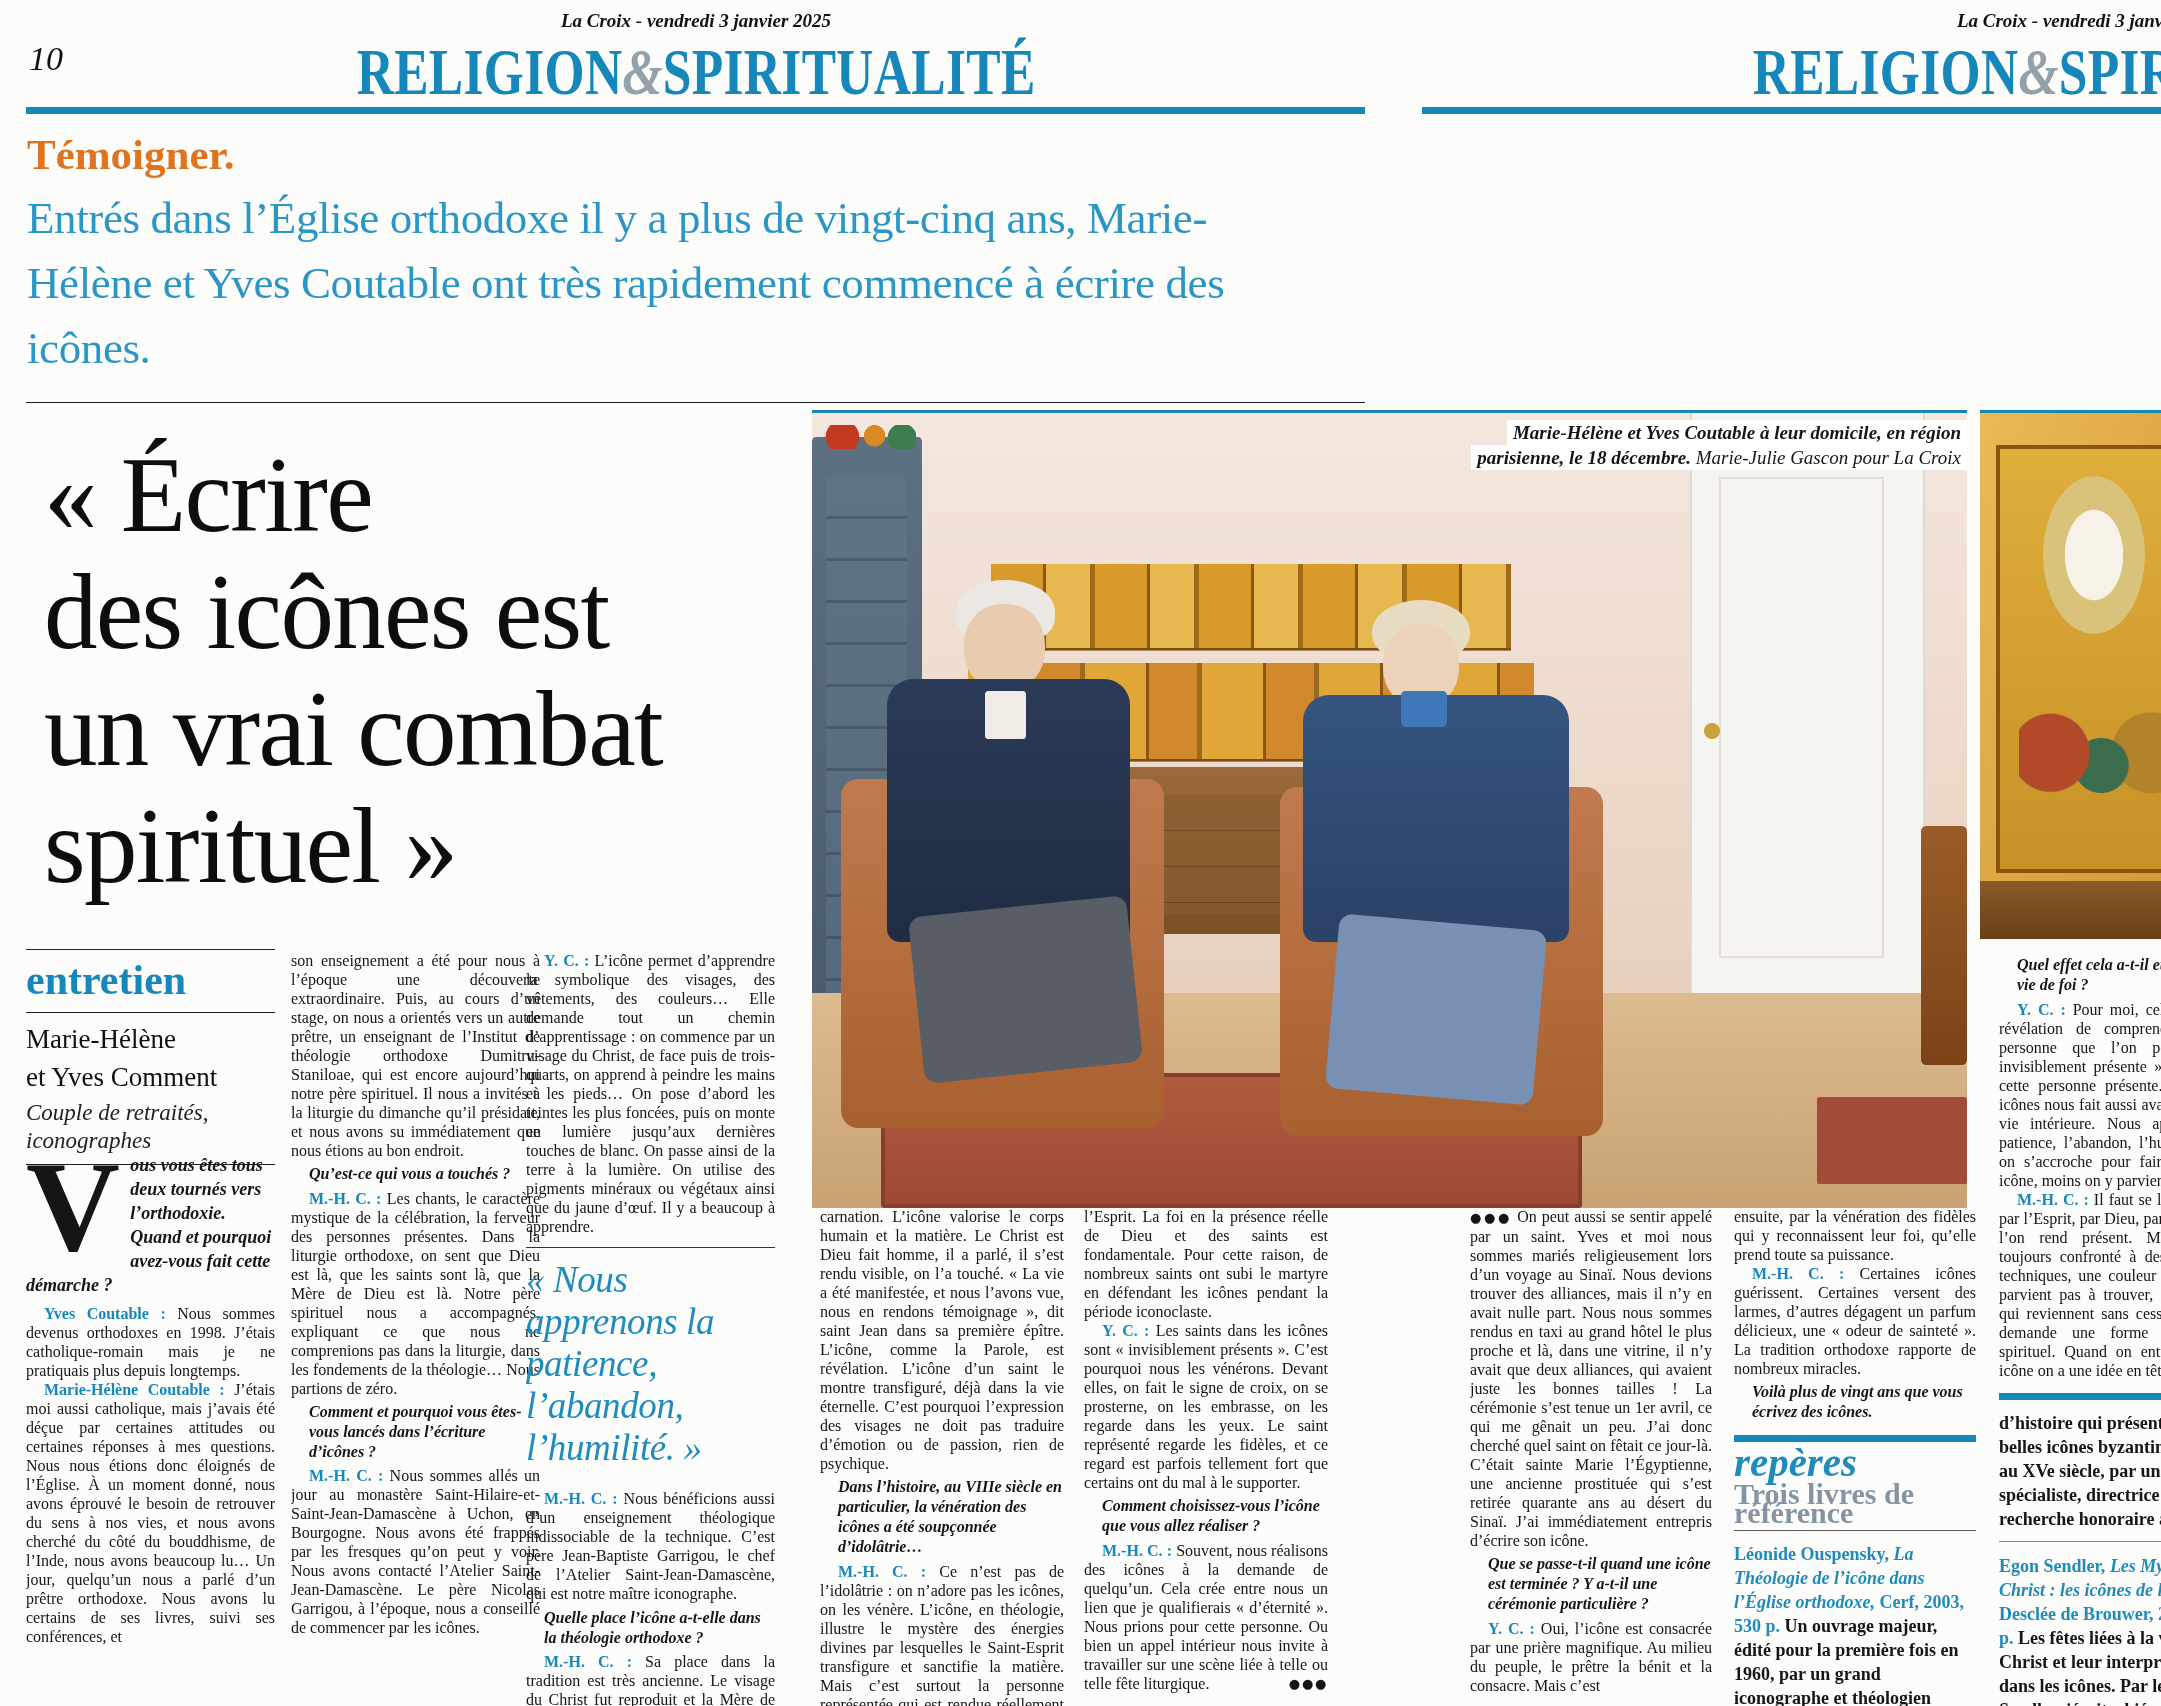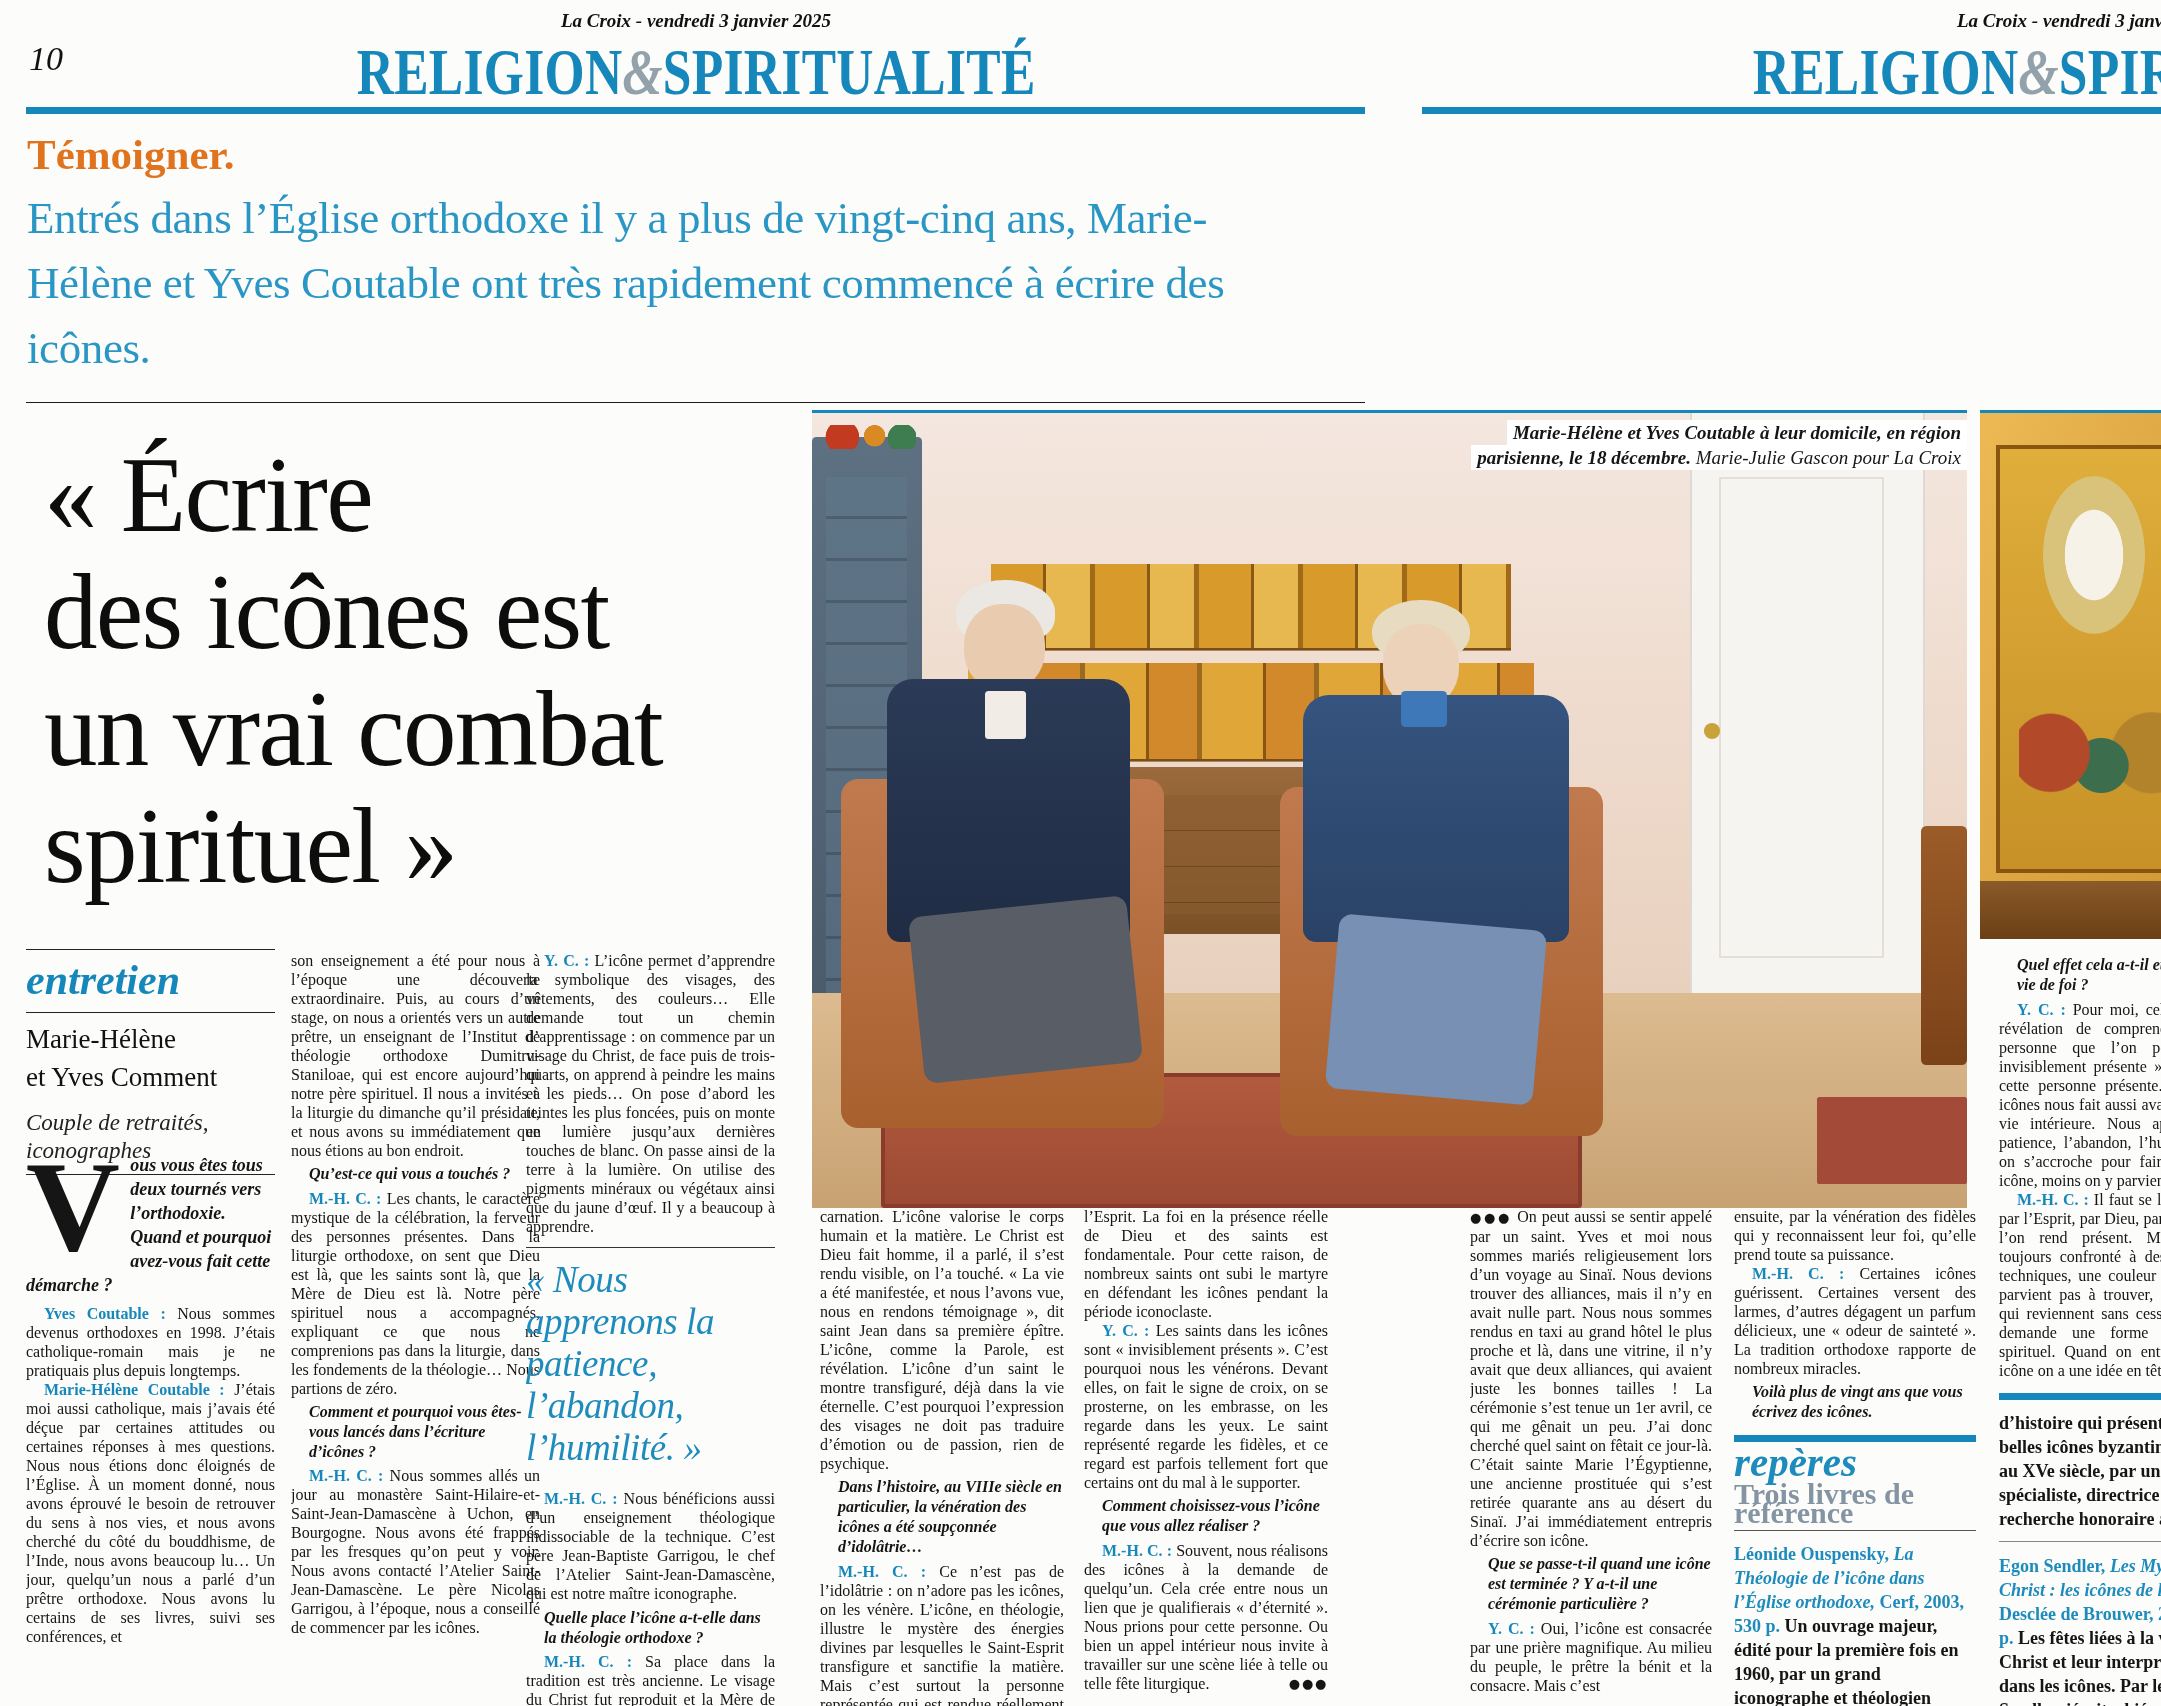--- a/index.html
+++ b/index.html
@@ -18,24 +18,24 @@
   .mast-blue{color:#1687ba;}
   .mast-amp{color:#93a1ab;font-style:italic;}
   .bluebar{height:7px;background:#1687ba;}
   
   .kicker{font-weight:bold;font-size:43px;color:#e0731d;}
   .standfirst{font-size:45px;line-height:65px;color:#2a96c5;letter-spacing:-0.4px;width:1219px;}
   .headline{font-size:107px;line-height:117px;color:#0d0d0d;letter-spacing:-1.7px;width:778px;}
   
   .ihead{width:249px;}
   .ihead .rule{border:none;border-top:1.7px solid #222;margin:0 0 6px 0;}
-  .ilabel{font-weight:bold;font-style:italic;font-size:42px;color:#1687ba;margin:2.6px 0 7.8px 0;}
+  .ilabel{font-weight:bold;font-size:42px;color:#1687ba;margin:2.6px 0 7.8px 0;}
   .rule2{border:none;border-top:1.3px solid #222;margin:0 0 7px 0;}
   .inames{font-size:27px;line-height:38px;color:#111;}
-  .irole{font-style:italic;font-size:23px;line-height:28px;color:#222;margin-top:13px;}
+  .irole{font-style:italic;font-size:23px;line-height:28px;color:#222;margin-top:3px;}
   .rule3{border:none;border-top:1.3px solid #222;margin:9.5px 0 0 0;}
   
   .col{position:absolute;overflow:hidden;font-size:16px;line-height:19px;text-align:justify;}
   .para{margin:0;text-indent:18px;}
   .para.noind{text-indent:0;}
   .speaker{font-weight:bold;color:#1687ba;}
   .question{margin:4.3px 0 4.3px 18px;font-weight:bold;font-style:italic;text-align:left;line-height:20px;}
   .lead{font-weight:bold;font-style:italic;font-size:18px;line-height:24px;text-align:left;margin-bottom:7px;}
   .dropcap{float:left;font-size:130px;line-height:99px;padding:4.3px 10.4px 0 0;font-style:normal;}
   .colrule{border:none;border-top:1.3px solid #333;margin:11.2px 0;}

